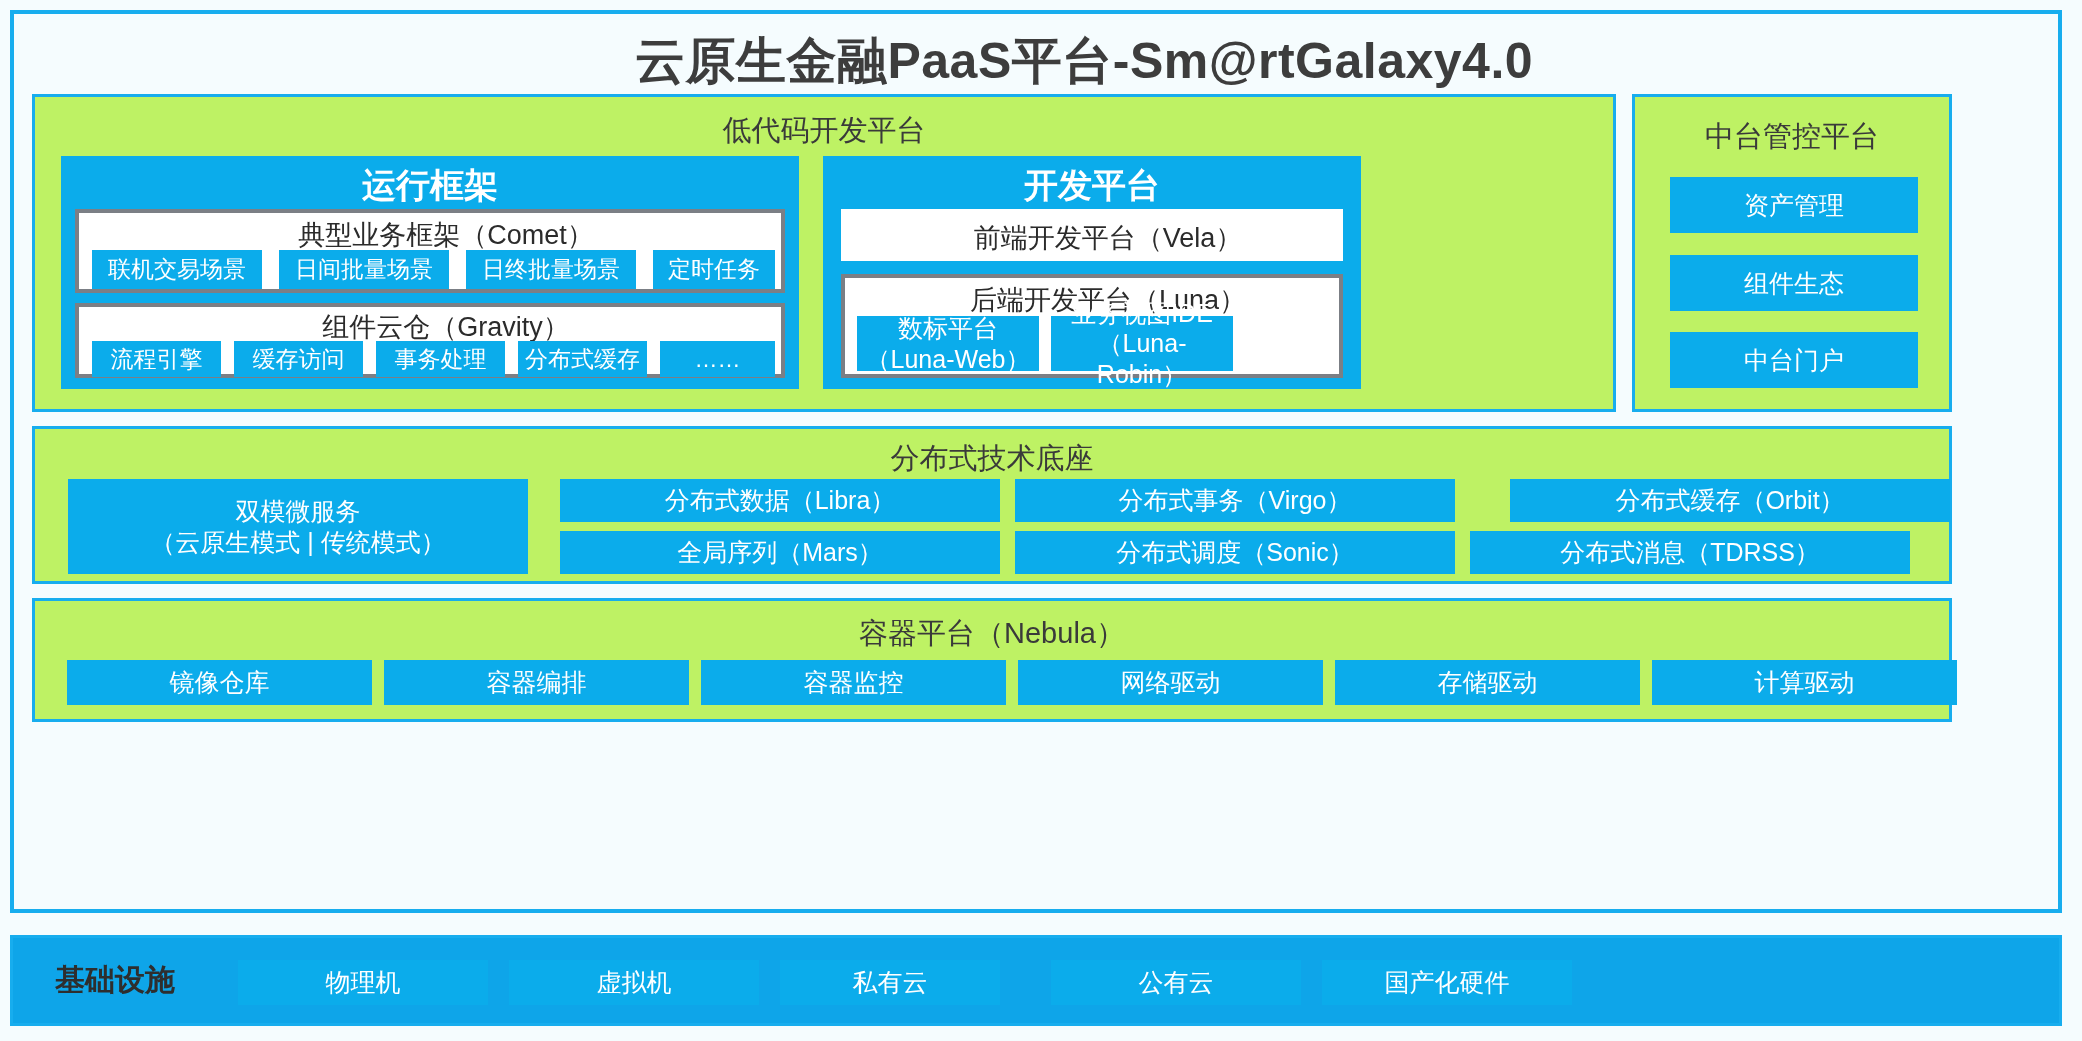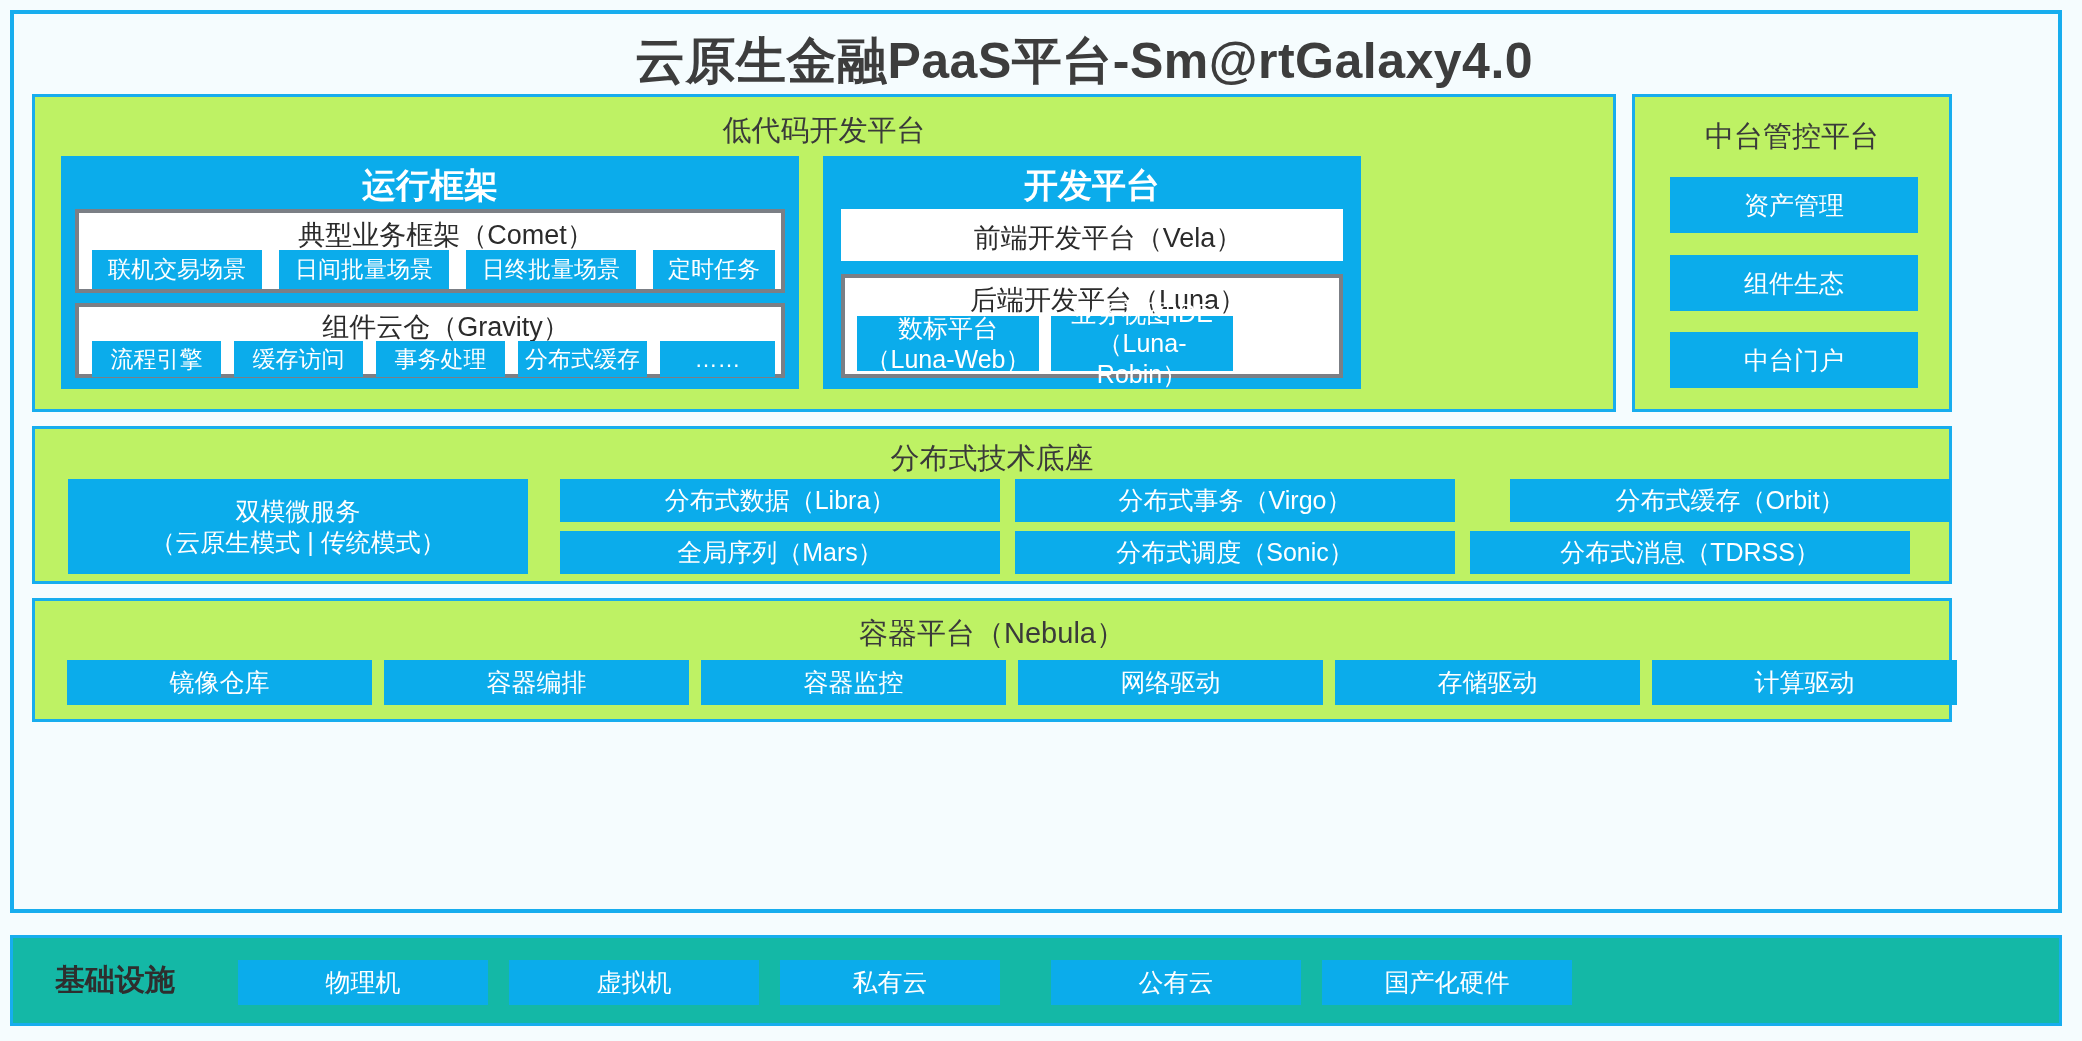--- a/index.html
+++ b/index.html
@@ -89,21 +89,21 @@
     box-sizing:border-box;
     padding:2px 4px;
   }
   .chip.big{font-size:25px;}
   .chip.two-line{font-size:25px;white-space:pre-line;}
 
   
   .infra{
     position:absolute;left:10px;top:935px;
     width:2052px;height:91px;
-    background:#14b8a6;
+    background:#0ea5e9;
     border:3px solid #17ADEE;
     box-sizing:border-box;
   }
   .infra-label{
     position:absolute;left:42px;top:22px;
     font-size:30px;font-weight:700;color:#2e2e2e;
     white-space:nowrap;
   }
 </style>
 </head>

